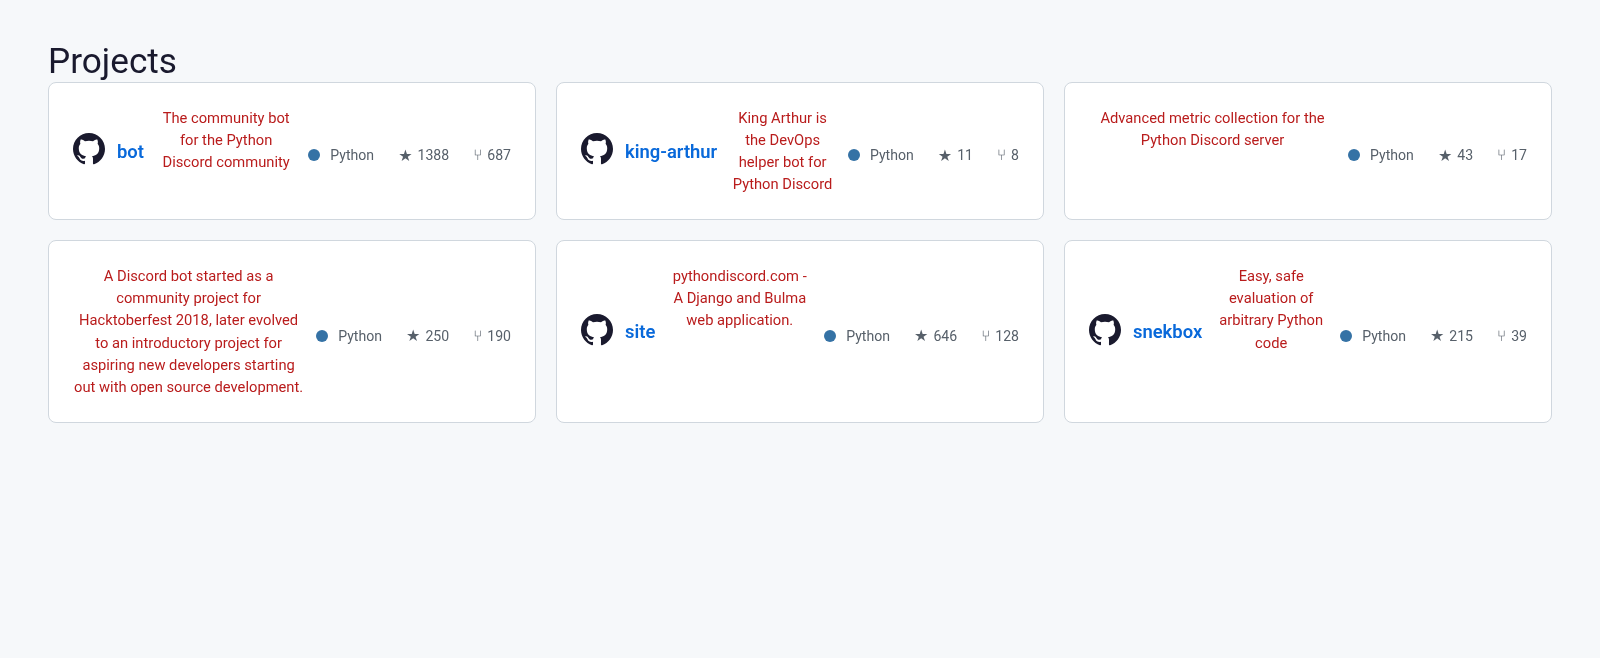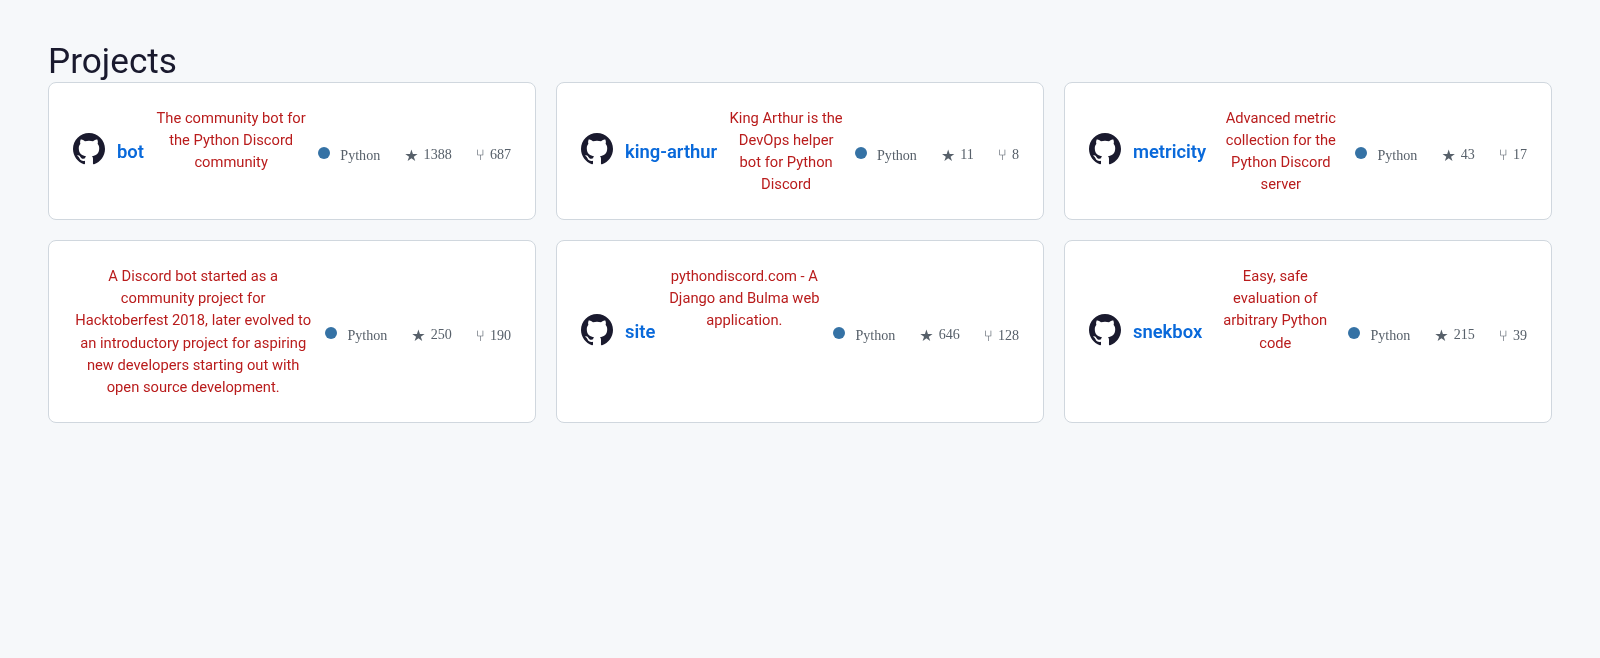--- a/index.html
+++ b/index.html
@@ -63,22 +63,22 @@
       display: inline-block;
       width: 12px;
       height: 12px;
       border-radius: 50%;
       background: #3572A5;
       margin-right: 5px;
       vertical-align: middle;
     }
     .stat {
       display: flex;
+      align-items: center;
       gap: 5px;
-      font-family: Liberation Serif, serif;
     }
     .stat-icon {
       font-size: 1rem;
       color: #57606a;
     }
   </style>
 </head>
 <body>
 
 <h1>Projects</h1>
@@ -144,36 +144,20 @@
         <span class="stat-icon">★</span>
         <span>11</span>
       </span>
       <span class="stat">
         <span class="stat-icon" style="font-size:0.95rem;">⑂</span>
         <span>8</span>
       </span>
     </div>
   </div>
     <div class="card">
-    <div class="card-header">
-      <span>
-        <svg class="github-icon" viewBox="0 0 24 24" fill="#1a1a2e" xmlns="http://www.w3.org/2000/svg">
-    <path d="M12 0C5.37 0 0 5.37 0 12c0 5.303 3.438 9.8 8.205 11.387.6.113.82-.258.82-.577 
-    0-.285-.01-1.04-.015-2.04-3.338.724-4.042-1.61-4.042-1.61-.546-1.387-1.333-1.756-1.333-1.756
-    -1.089-.745.083-.729.083-.729 1.205.084 1.839 1.237 1.839 1.237 1.07 1.834 2.807 1.304 
-    3.492.997.107-.775.418-1.305.762-1.604-2.665-.305-5.467-1.334-5.467-5.931 
-    0-1.311.469-2.381 1.236-3.221-.124-.303-.535-1.524.117-3.176 0 0 1.008-.322 3.301 1.23
-    A11.509 11.509 0 0 1 12 5.803c1.02.005 2.047.138 3.006.404 2.291-1.552 3.297-1.23 
-    3.297-1.23.653 1.653.242 2.874.118 3.176.77.84 1.235 1.911 1.235 3.221 
-    0 4.609-2.807 5.624-5.479 5.921.43.372.823 1.102.823 2.222 
-    0 1.606-.015 2.896-.015 3.286 0 .315.216.694.825.576C20.565 21.795 24 17.298 24 12c0-6.63-5.37-12-12-12z"></path>
-  </svg>
-      </span>
-      <a class="card-title" href="#">metricity</a>
-    </div>
     <p class="card-desc">Advanced metric collection for the Python Discord server</p>
     <div class="card-footer">
       <span class="stat">
         <span class="lang-dot"></span>
         <span>Python</span>
       </span>
       <span class="stat">
         <span class="stat-icon">★</span>
         <span>43</span>
       </span>

